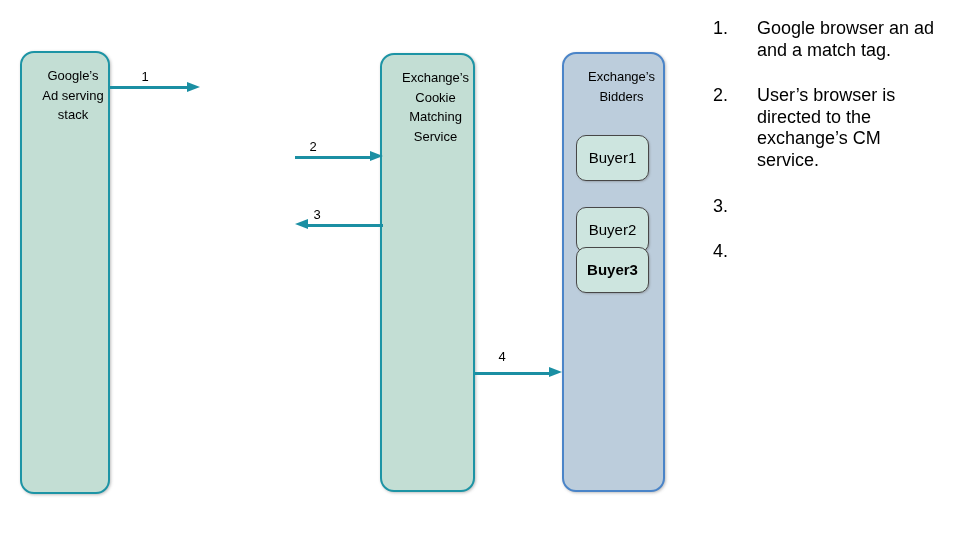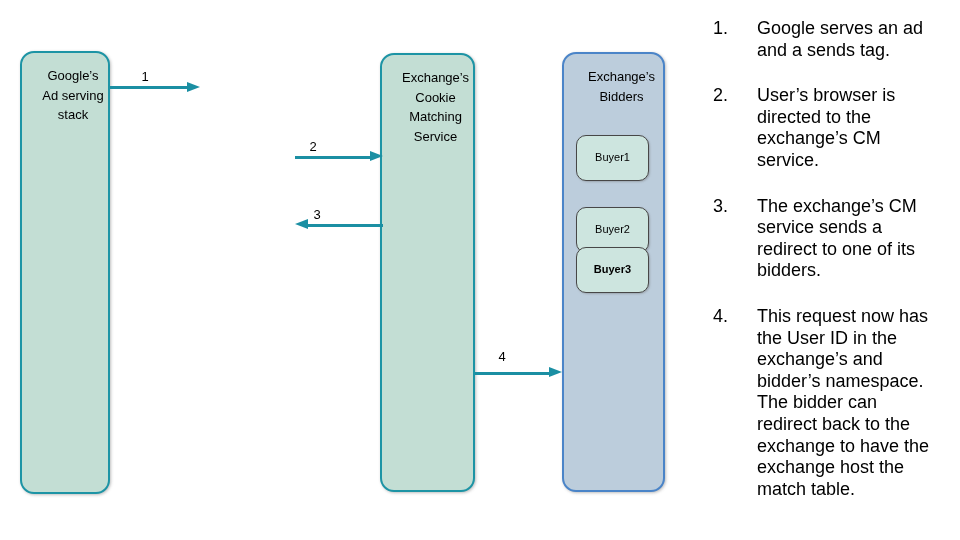--- a/index.html
+++ b/index.html
@@ -19,21 +19,21 @@
   .node-bidders{background:var(--blue-fill,#bccddc);border:2px solid var(--blue-border,#4a84c8);}
   .box-google {left:20px; top:51px; width:90px; height:443px;}
   .box-browser{left:200px;top:51px; width:95px; height:442px;}
   .box-cm     {left:380px;top:53px; width:95px; height:439px;}
   .box-bidders{left:562px;top:52px; width:103px;height:440px;}
   .node-label{padding:13px 2px 0 2px;white-space:pre-line;}
   .buyer{
     position:absolute;left:12px;width:73px;height:46px;box-sizing:border-box;
     background:var(--buyer-fill,#cde5df);border:1.5px solid var(--buyer-border,#474747);
     border-radius:10px;display:flex;align-items:center;justify-content:center;
-    font-size:11px;box-shadow:1px 1px 2px rgba(110,110,110,.4);
+    font-size:15px;box-shadow:1px 1px 2px rgba(110,110,110,.4);
   }
   .buyer-1{top:81px;} .buyer-2{top:153px;} .buyer-3{top:193px;font-weight:bold;} .buyer-n{top:331px;}
   
   .aline{position:absolute;height:3px;background:var(--arrow,#1b8fa3);}
   .ahead{position:absolute;width:0;height:0;border-top:5.5px solid transparent;border-bottom:5.5px solid transparent;}
   .ahead.r{border-left:13px solid var(--arrow,#1b8fa3);}
   .ahead.l{border-right:13px solid var(--arrow,#1b8fa3);}
   .a1-line{left:110px;top:86px;width:78px;} .a1-head{left:187px;top:82px;}
   .a2-line{left:295px;top:156px;width:76px;} .a2-head{left:370px;top:151px;}
   .a3-line{left:307px;top:224px;width:76px;} .a3-head{left:295px;top:219px;}
@@ -92,29 +92,27 @@
   <div class="ahead l a3-head"></div>
   <div class="alabel l3">3</div>
 
   <div class="aline a4-line"></div>
   <div class="ahead r a4-head"></div>
   <div class="alabel l4">4</div>
 
   <div class="steps">
     <div class="step">
       <div class="step-num">1.</div>
-      <div class="step-text">Google serves an ad and a sends tag.</div>
+      <div class="step-text">Google browser an ad and a match tag.</div>
     </div>
     <div class="step">
       <div class="step-num">2.</div>
       <div class="step-text">User’s browser is directed to the exchange’s CM service.</div>
     </div>
     <div class="step">
       <div class="step-num">3.</div>
-      <div class="step-text">The exchange’s CM service sends a redirect to one of its bidders.</div>
     </div>
     <div class="step">
       <div class="step-num">4.</div>
-      <div class="step-text">This request now has the User ID in the exchange’s and bidder’s namespace. The bidder can redirect back to the exchange to have the exchange host the match table.</div>
     </div>
   </div>
 
 </div>
 
 </body></html>

